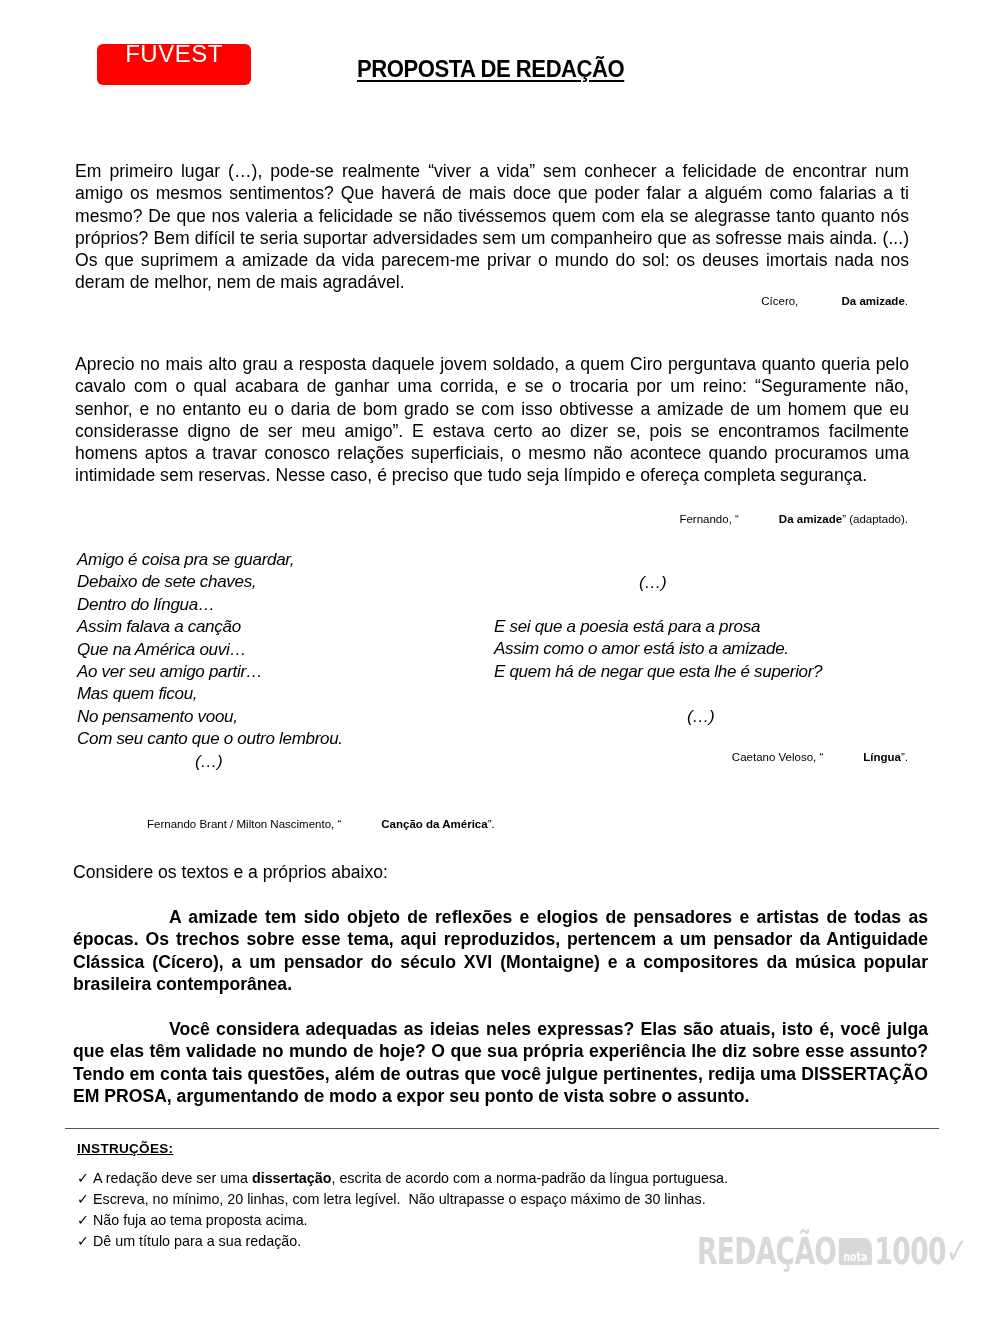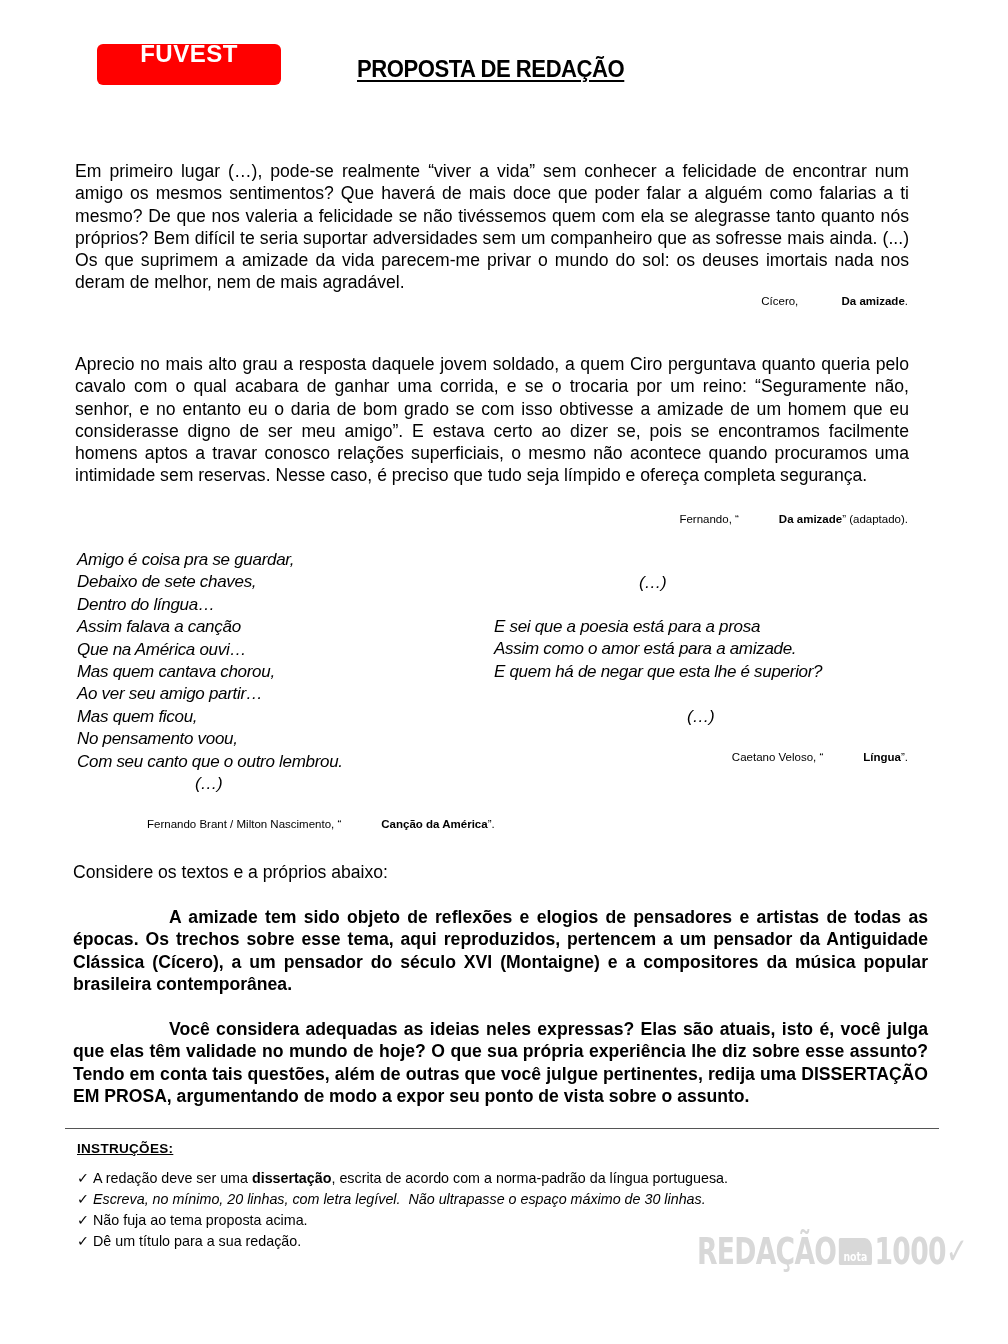--- a/index.html
+++ b/index.html
@@ -2,23 +2,23 @@
 <html><head>
 <meta charset="utf-8">
 <style>
   html, body { margin: 0; padding: 0; background: #ffffff; }
   body {
     width: 1008px; height: 1344px; position: relative; overflow: hidden;
     font-family: "Liberation Sans", sans-serif; color: #000;
   }
   .abs { position: absolute; }
   .badge {
-    left: 97px; top: 44px; width: 184px; height: 41px;
+    left: 97px; top: 44px; width: 154px; height: 41px;
     background: #ff0000; border-radius: 6px;
-    color: #fff; font-weight: bold; font-size: 24px;
+    color: #fff; font-weight: normal; font-size: 24px;
     display: flex; align-items: center; justify-content: center;
     letter-spacing: 0.5px; padding-bottom: 22px; box-sizing: border-box;
   }
   .title {
     left: 357px; top: 55px; font-size: 24px; font-weight: bold;
     text-decoration: underline; text-underline-offset: 3px; letter-spacing: -0.5px;
     transform: scaleX(0.92); transform-origin: left top;
   }
   .para {
     left: 75px; width: 834px; font-size: 17.6px; line-height: 22.3px;
@@ -66,35 +66,34 @@
 <div class="abs credit" style="left:500px; width:408px; top:513px;">
   <span>Fernando, “</span><b>Da amizade</b><span>” (adaptado).</span>
 </div>
 
 <div class="abs verse" style="left:77px; top:549px;">
   <div>Amigo é coisa pra se guardar,</div>
   <div>Debaixo de sete chaves,</div>
   <div>Dentro do língua…</div>
   <div>Assim falava a canção</div>
   <div>Que na América ouvi…</div>
-  <div>Mas quem cantava chorou,</div>
   <div>Ao ver seu amigo partir…</div>
   <div>Mas quem ficou,</div>
   <div>No pensamento voou,</div>
   <div>Com seu canto que o outro lembrou.</div>
   <div style="padding-left:118px;">(…)</div>
 </div>
 <div class="abs credit" style="left:147px; top:818px; text-align:left;">
   <span>Fernando Brant / Milton Nascimento, “</span><b>Canção da América</b><span>”.</span>
 </div>
 
 <div class="abs verse" style="left:639px; top:572px;">(…)</div>
 <div class="abs verse" style="left:494px; top:616px;">
   <div>E sei que a poesia está para a prosa</div>
-  <div>Assim como o amor está para a amizade.</div>
+  <div>Assim como o amor está isto a amizade.</div>
   <div>E quem há de negar que esta lhe é superior?</div>
 </div>
 <div class="abs verse" style="left:687px; top:706px;">(…)</div>
 <div class="abs credit" style="left:700px; width:208px; top:751px;">
   <span>Caetano Veloso, “</span><b>Língua</b><span>”.</span>
 </div>
 
 <div class="abs para2" style="top:861px;">Considere os textos e a próprios abaixo:</div>
 <div class="abs para2" style="top:906px;">
   <p class="indent">A amizade tem sido objeto de reflexões e elogios de pensadores e artistas de todas as épocas. Os trechos sobre esse tema, aqui reproduzidos, pertencem a um pensador da Antiguidade Clássica (Cícero), a um pensador do século XVI (Montaigne) e a compositores da música popular brasileira contemporânea.</p>
@@ -104,21 +103,21 @@
 </div>
 
 <div class="abs rule"></div>
 
 <div class="abs instr-title">INSTRUÇÕES:</div>
 <div class="abs instr">
   <div>
     <span class="check">✓</span><span>A redação deve ser uma </span><b>dissertação</b><span>, escrita de acordo com a norma-padrão da língua portuguesa.</span>
   </div>
   <div>
-    <span class="check">✓</span><span style="white-space:pre;font-style:italic;">Escreva, no mínimo, 20 linhas, com letra legível.  Não ultrapasse o espaço máximo de 30 linhas.</span>
+    <span class="check">✓</span><span style="white-space:pre;">Escreva, no mínimo, 20 linhas, com letra legível.  Não ultrapasse o espaço máximo de 30 linhas.</span>
   </div>
   <div>
     <span class="check">✓</span><span>Não fuja ao tema proposta acima.</span>
   </div>
   <div>
     <span class="check">✓</span><span>Dê um título para a sua redação.</span>
   </div>
 </div>
 
 <div class="abs logo">

